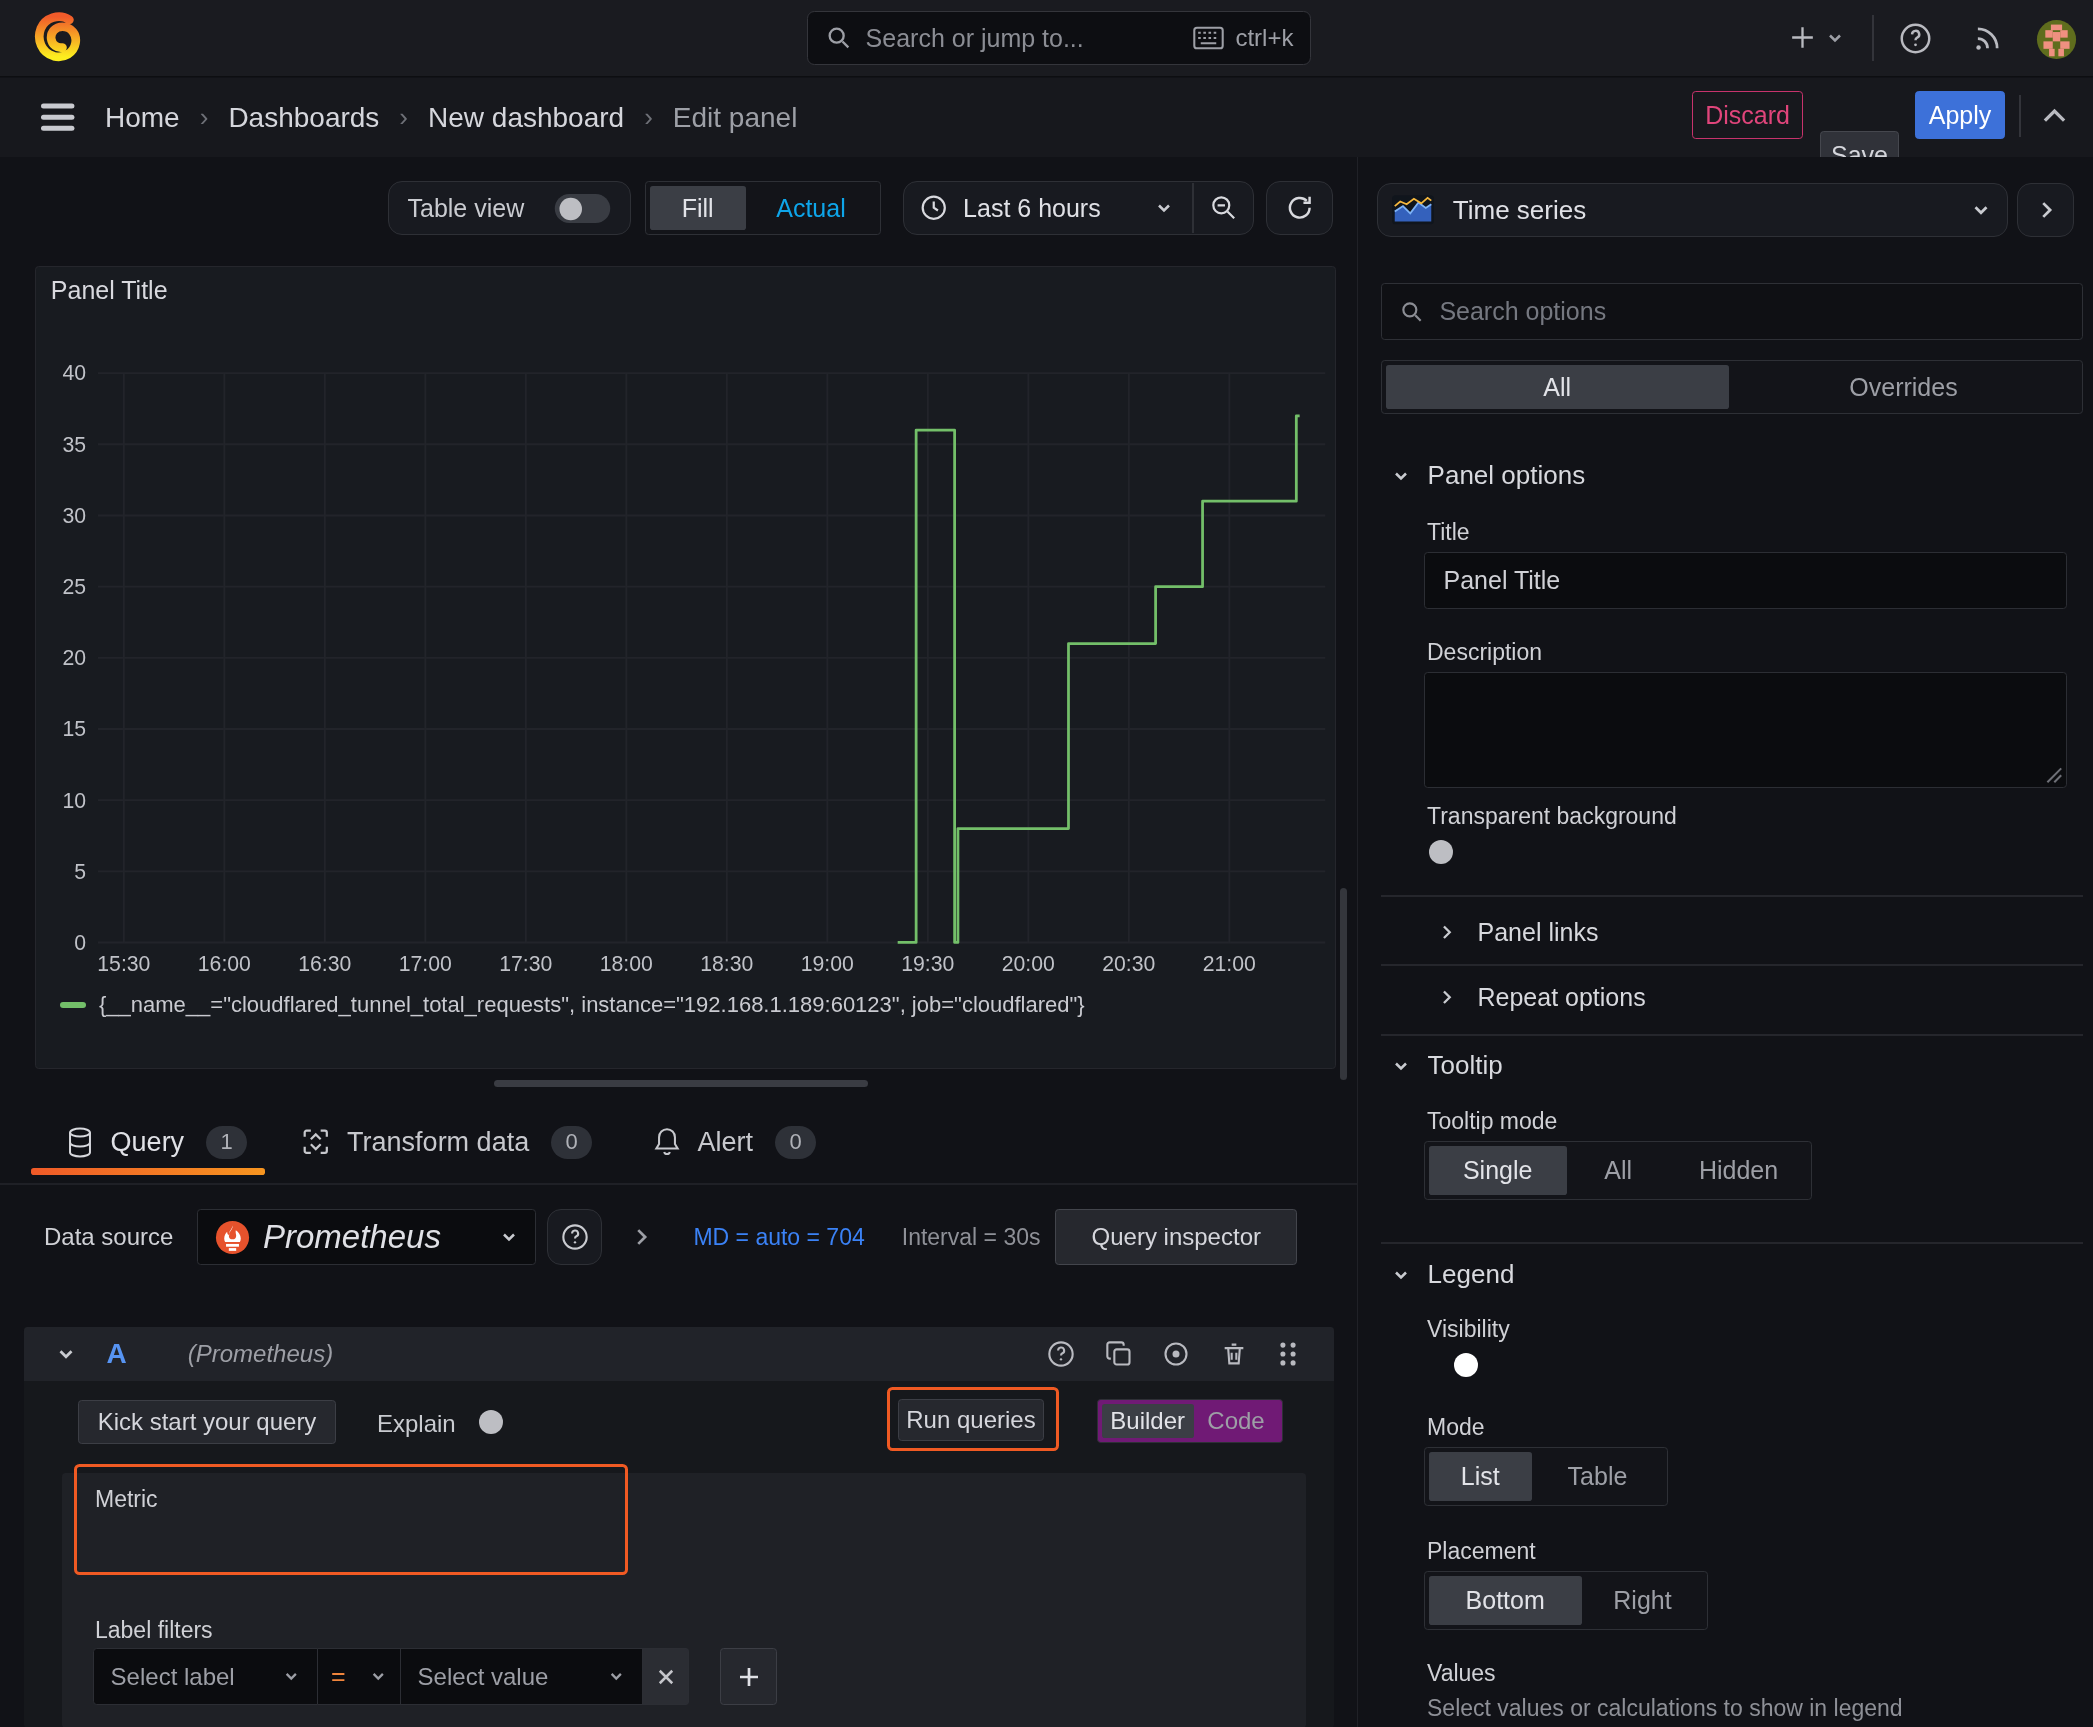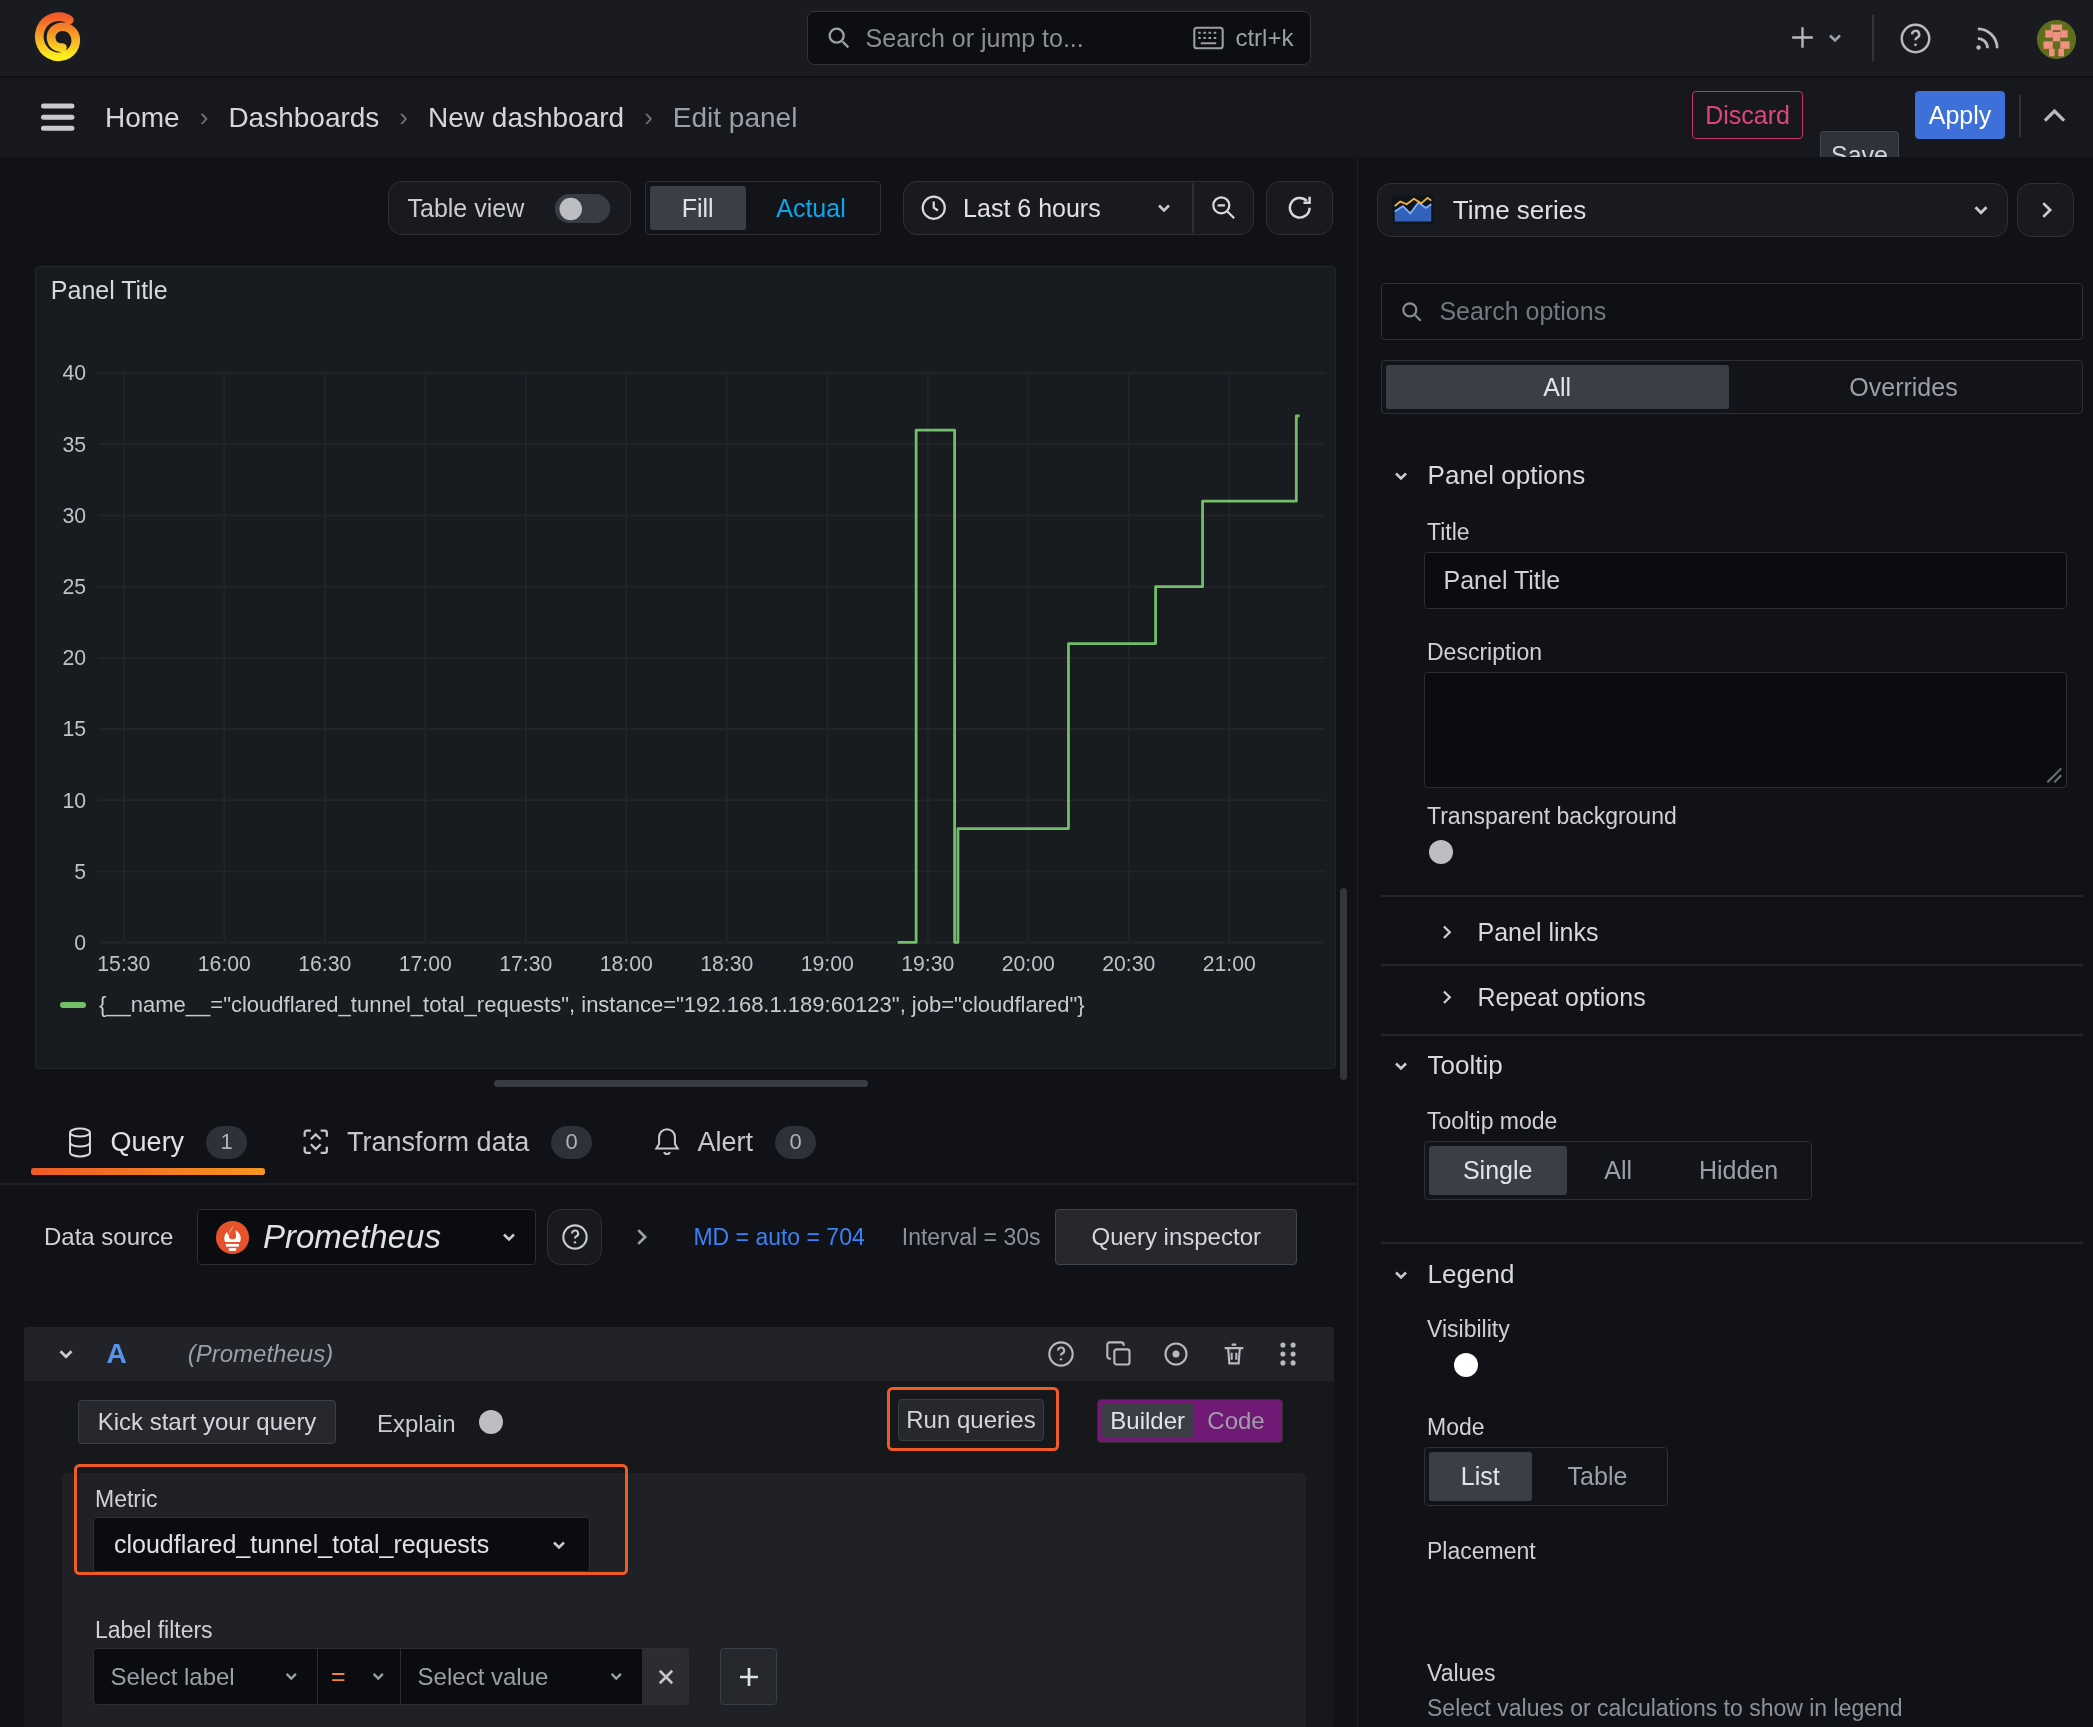--- a/index.html
+++ b/index.html
@@ -354,26 +354,20 @@
     <div class="abs flex btn" style="left:874px;top:72px;width:146px;height:42px;font-size:24px;border-color:#3c3e45;">Run queries</div>
 
     <div class="abs segwrap" style="left:1073px;top:72px;width:186px;height:44px;background:#701a75;">
       <span class="seg on" style="width:92px;font-size:24px;">Builder</span>
       <span class="seg" style="flex:1;font-size:24px;">Code</span>
     </div>
 
     
     <div class="abs" style="left:38px;top:146px;width:1244px;height:255px;background:#1f2126;border-radius:3.7px;">
       <span class="abs lbl" style="left:33px;top:13px;">Metric</span>
-      <div class="abs flex inp" style="left:31px;top:44px;width:497px;height:55px;padding:0 20px;">
-        <span style="font-size:25px;color:#e0e1e6;flex:1;">cloudflared_tunnel_total_requests</span>
-        <svg class="ic" width="20" height="20" viewBox="0 0 16 16" fill="none" stroke="#c9cbd0" stroke-width="2">
-          <path d="M4 6l4 4 4-4"></path>
-        </svg>
-      </div>
       <span class="abs lbl" style="left:33px;top:144px;">Label filters</span>
       <div class="abs flex" style="left:31px;top:175px;height:57px;">
         <div class="flex inp" style="width:225px;height:57px;padding:0 16.6px;border-radius:3.7px 0 0 3.7px;">
           <span class="dim" style="font-size:24px;flex:1;">Select label</span>
           <svg class="ic" width="18.5" height="18.5" viewBox="0 0 16 16" fill="none" stroke="#9d9fa6" stroke-width="2">
               <path d="M4 6l4 4 4-4"></path>
             </svg>
         </div>
         <div class="flex inp" style="width:83px;height:57px;padding:0 13px;border-radius:0;border-left:none;">
           <span style="font-size:25px;color:#f0853c;flex:1;">=</span>
@@ -500,18 +494,22 @@
       <span class="hdr" style="margin-left:16.6px;">Legend</span>
     </div>
     <span class="abs lbl" style="left:69px;top:1159px;">Visibility</span>
     <span class="abs tgl on" style="left:66px;top:1192px;"><span class="knob"></span></span>
     <span class="abs lbl" style="left:69px;top:1257px;">Mode</span>
     <div class="abs segwrap" style="left:66px;top:1290px;width:244px;height:59px;">
       <span class="seg on" style="width:103px;font-size:25px;">List</span>
       <span class="seg" style="flex:1;font-size:25px;">Table</span>
     </div>
     <span class="abs lbl" style="left:69px;top:1381px;">Placement</span>
+    <div class="abs segwrap" style="left:66px;top:1414px;width:284px;height:59px;">
+      <span class="seg on" style="width:153px;font-size:25px;">Bottom</span>
+      <span class="seg" style="flex:1;font-size:25px;">Right</span>
+    </div>
     <span class="abs lbl" style="left:69px;top:1503px;">Values</span>
     <span class="abs" style="left:69px;top:1538px;font-size:23px;color:#8e9097;">Select values or calculations to show in legend</span>
   </div>
 
 </div>
 
 
 </body></html>

